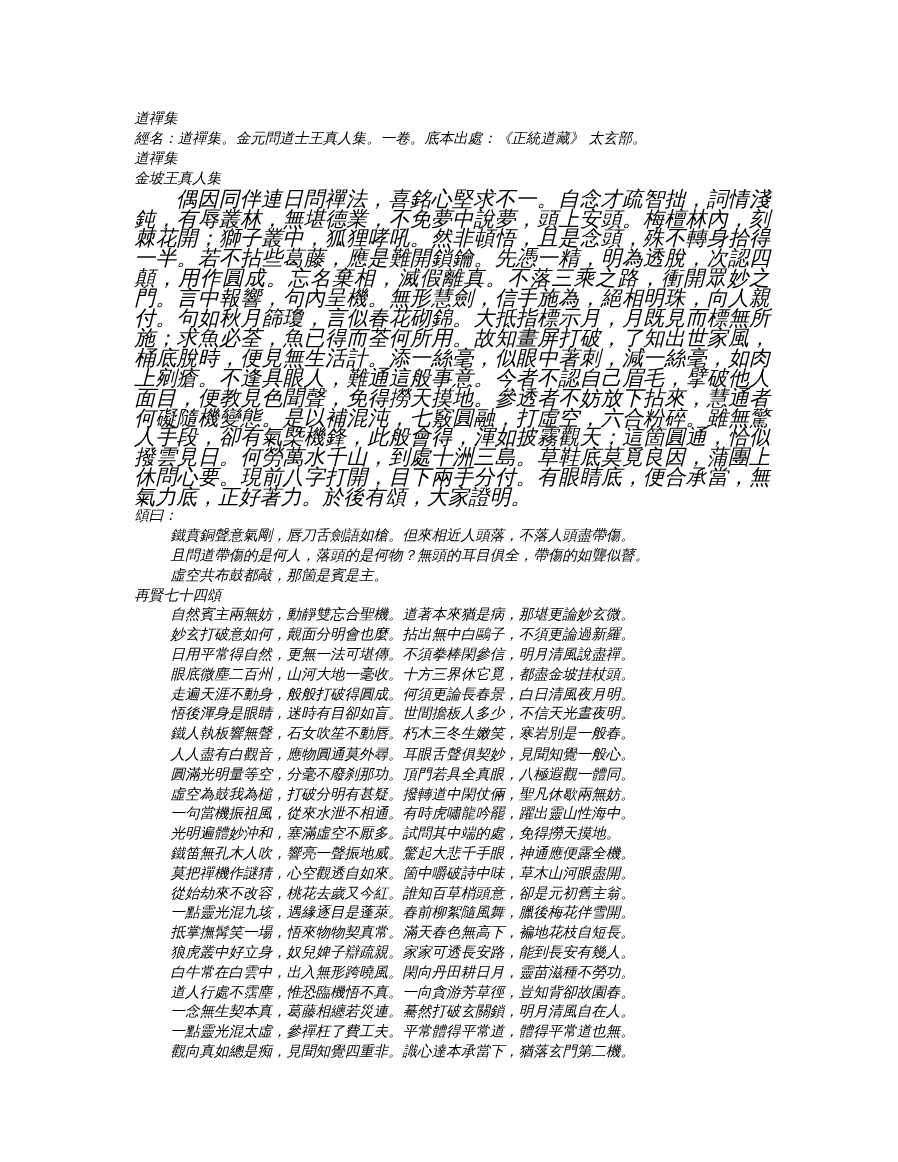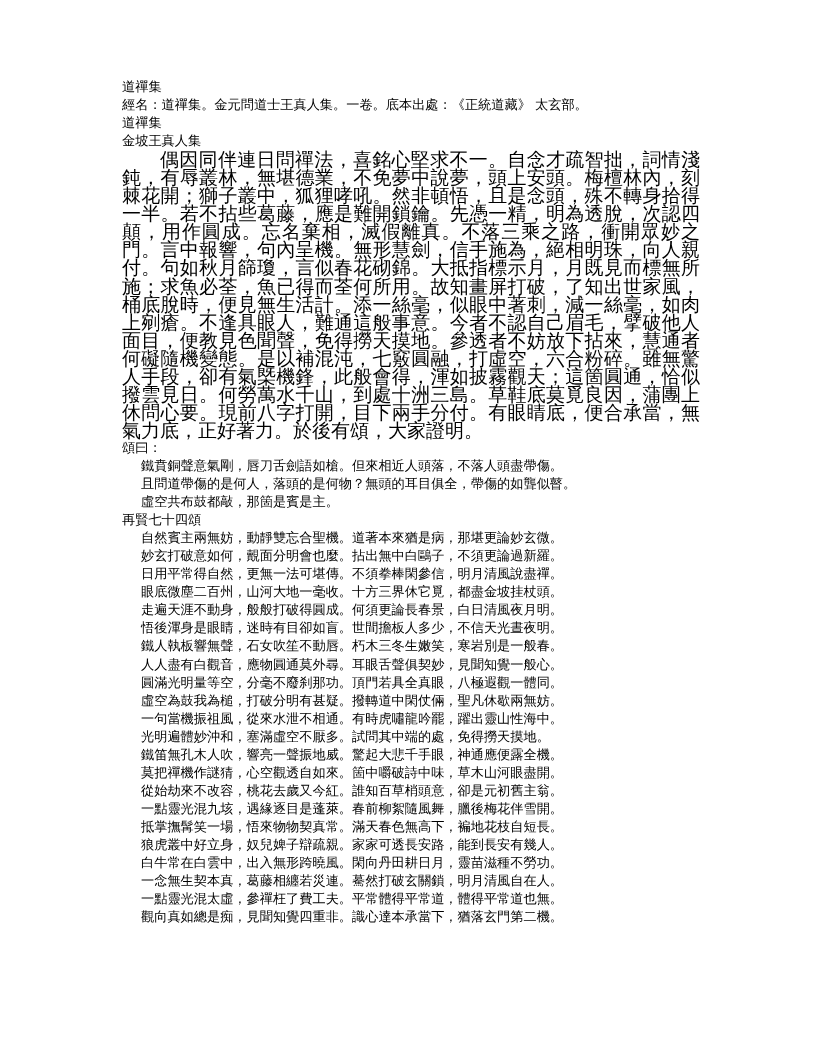--- a/index.html
+++ b/index.html
@@ -15,36 +15,37 @@
     position: relative;
     width: 816px;
     height: 1056px;
     background: #ffffff;
     overflow: hidden;
     box-sizing: border-box;
   }
   .content {
     position: absolute;
     left: 122px;
-    top: 78px;
+    top: 100px;
     width: 578px;
+    font-style: italic;
   }
   .line {
     font-size: 13.2px;
     line-height: 18.05px;
     letter-spacing: 0px;
     white-space: pre-wrap;
     word-break: break-all;
   }
   
   .lvl0 { margin-left: 0px; }
   
   .lvl1 { }
   
-  .verse { margin-left: 19px; }
+  .verse { margin-left: 33px; }
   
   .prose {
     margin-left: 0px;
     text-indent: 38px;
     text-align: justify;
     text-justify: inter-character;
     font-size: 19px;
     line-height: 18.05px;
     word-break: break-all;
   }
@@ -81,18 +82,19 @@
     <div class="line verse">虛空為鼓我為槌，打破分明有甚疑。撥轉道中閑仗倆，聖凡休歇兩無妨。</div>
     <div class="line verse">一句當機振祖風，從來水泄不相通。有時虎嘯龍吟罷，躍出靈山性海中。</div>
     <div class="line verse">光明遍體妙沖和，塞滿虛空不厭多。試問其中端的處，免得撈天摸地。</div>
     <div class="line verse">鐵笛無孔木人吹，響亮一聲振地威。驚起大悲千手眼，神通應便露全機。</div>
     <div class="line verse">莫把禪機作謎猜，心空觀透自如來。箇中嚼破詩中味，草木山河眼盡開。</div>
     <div class="line verse">從始劫來不改容，桃花去歲又今紅。誰知百草梢頭意，卻是元初舊主翁。</div>
     <div class="line verse">一點靈光混九垓，遇緣逐目是蓬萊。春前柳絮隨風舞，臘後梅花伴雪開。</div>
     <div class="line verse">抵掌撫髯笑一場，悟來物物契真常。滿天春色無高下，褊地花枝自短長。</div>
     <div class="line verse">狼虎叢中好立身，奴兒婢子辯疏親。家家可透長安路，能到長安有幾人。</div>
     <div class="line verse">白牛常在白雲中，出入無形跨曉風。閑向丹田耕日月，靈苗滋種不勞功。</div>
+    <div class="line verse">道人行處不霑塵，惟恐臨機悟不真。一向貪游芳草徑，豈知背卻故園春。</div>
     <div class="line verse">一念無生契本真，葛藤相纏若災連。驀然打破玄關鎖，明月清風自在人。</div>
     <div class="line verse">一點靈光混太虛，參禪枉了費工夫。平常體得平常道，體得平常道也無。</div>
     <div class="line verse">觀向真如總是痴，見聞知覺四重非。識心達本承當下，猶落玄門第二機。</div>
 
   </div>
 </div>
 
 </body></html>

